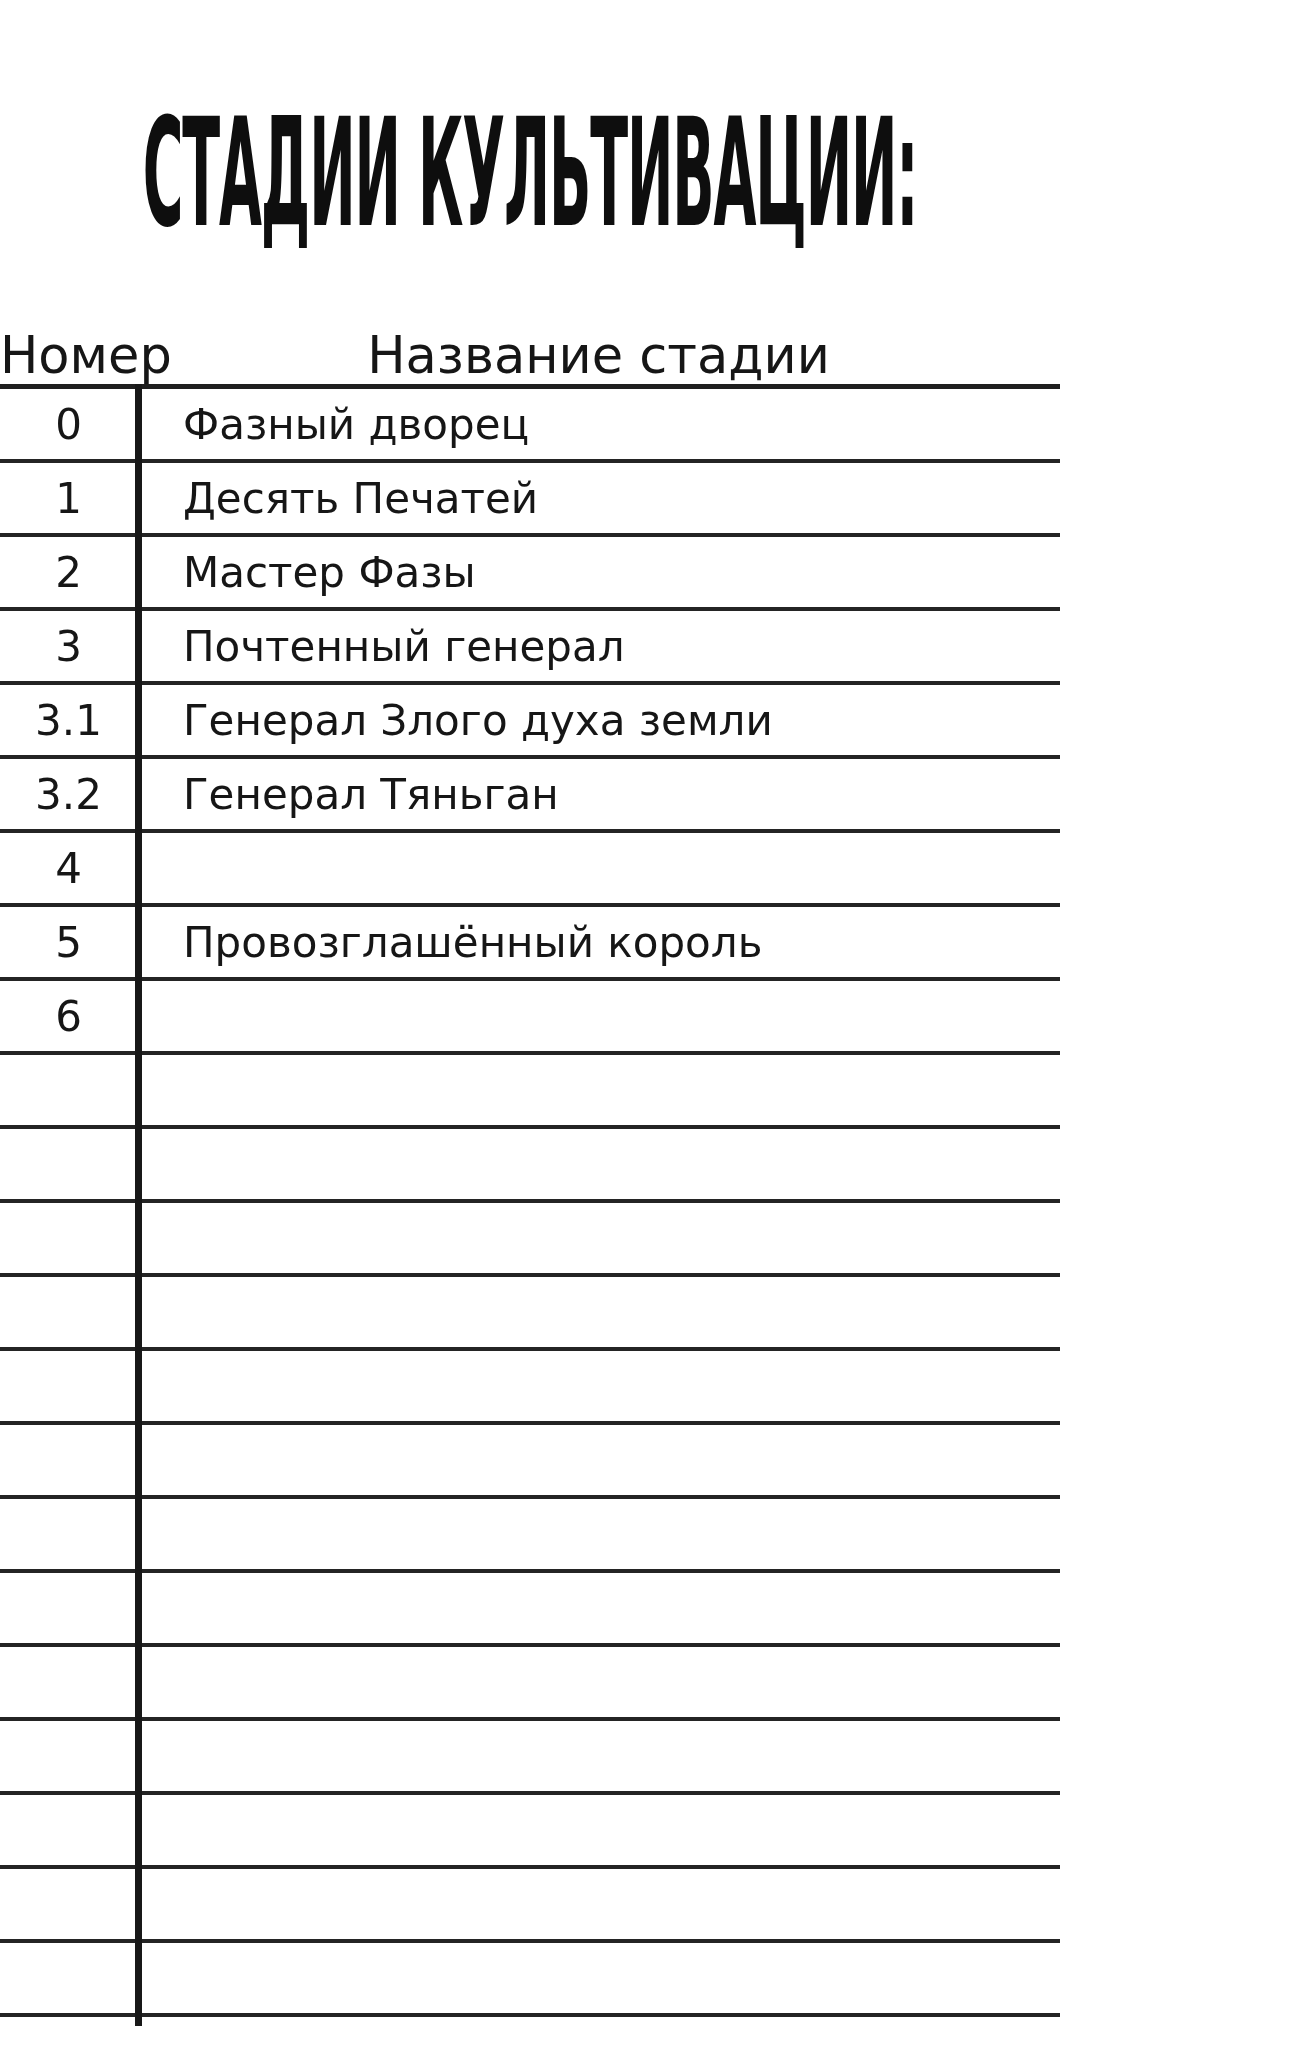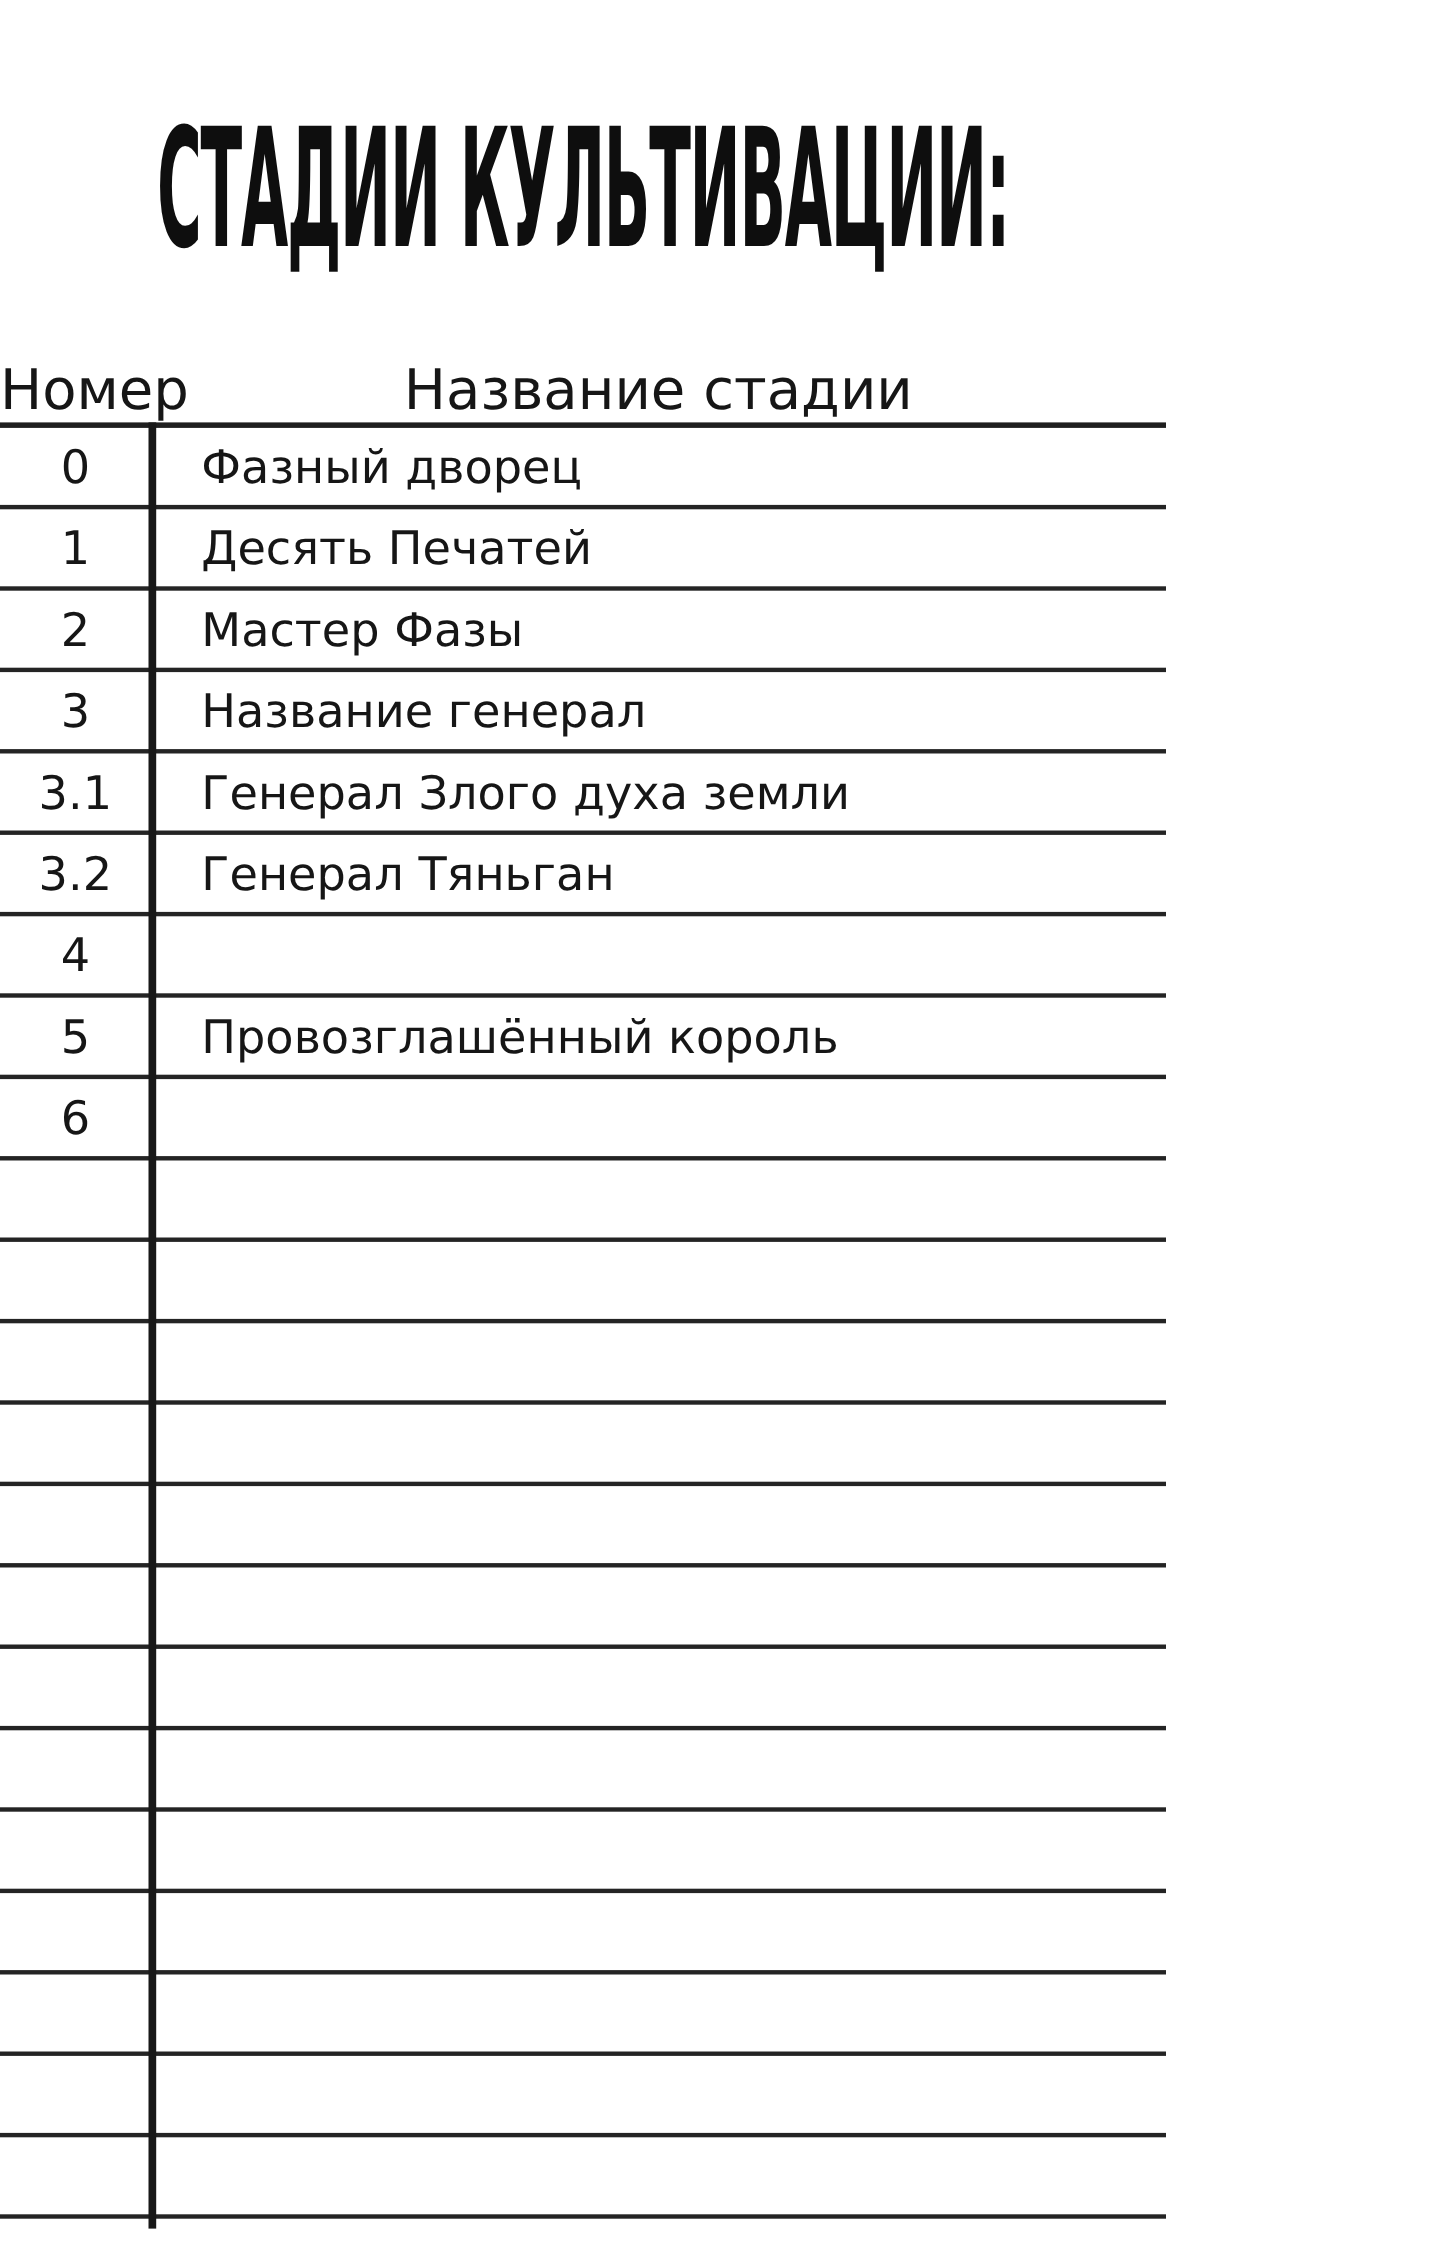--- a/index.html
+++ b/index.html
@@ -119,21 +119,21 @@
         <div class="row">
     <div class="cell-num">1</div>
     <div class="cell-name">Десять Печатей</div>
   </div>
         <div class="row">
     <div class="cell-num">2</div>
     <div class="cell-name">Мастер Фазы</div>
   </div>
         <div class="row">
     <div class="cell-num">3</div>
-    <div class="cell-name">Название генерал</div>
+    <div class="cell-name">Почтенный генерал</div>
   </div>
         <div class="row">
     <div class="cell-num">3.1</div>
     <div class="cell-name">Генерал Злого духа земли</div>
   </div>
         <div class="row">
     <div class="cell-num">3.2</div>
     <div class="cell-name">Генерал Тяньган</div>
   </div>
         <div class="row">

